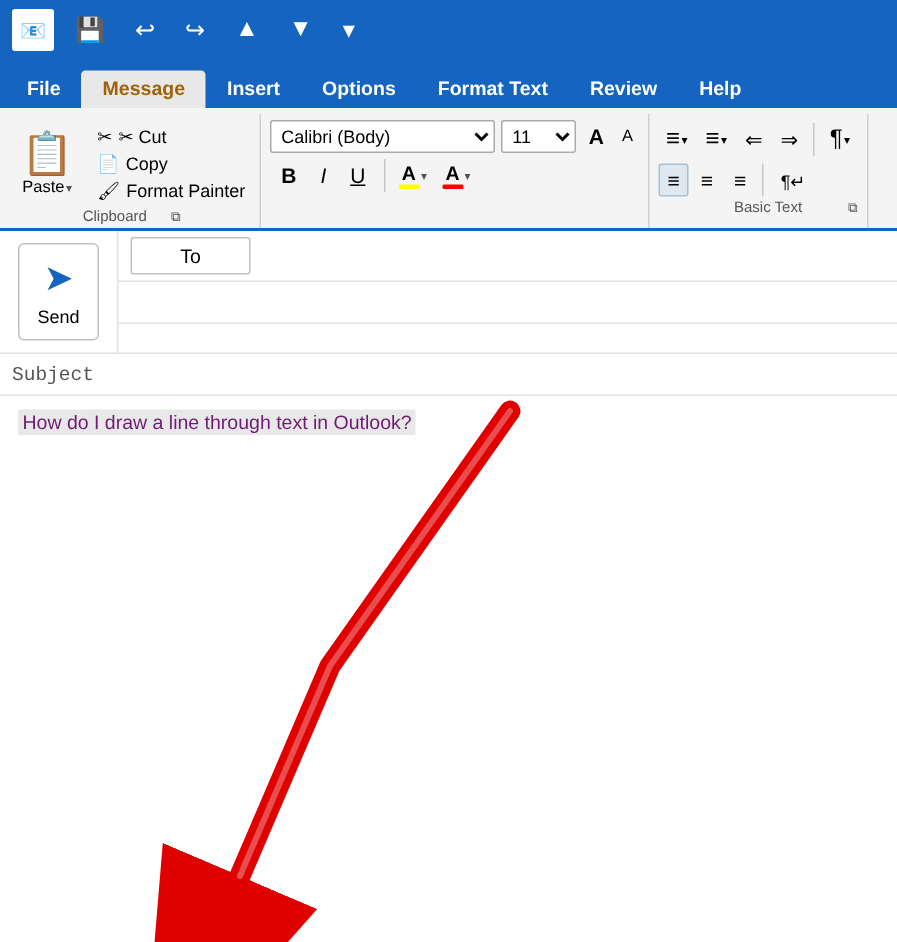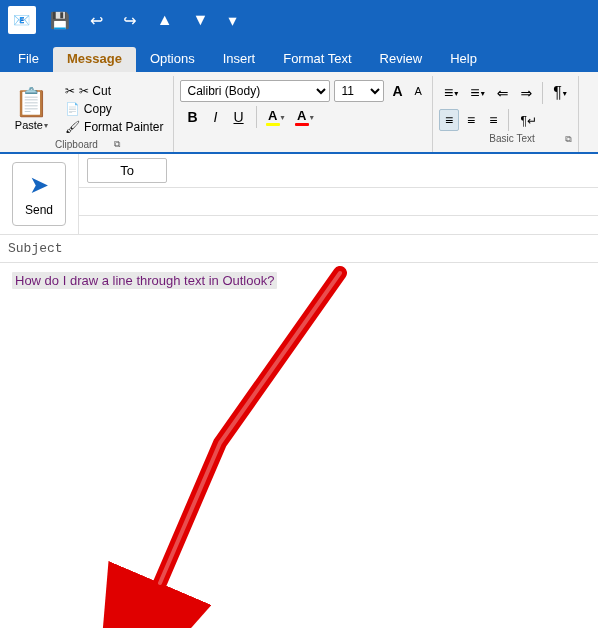--- a/index.html
+++ b/index.html
@@ -39,21 +39,21 @@
       align-items: flex-end;
       padding: 0 4px;
       height: 32px;
     }
     .ribbon-tab {
       color: white;
       padding: 4px 14px 6px;
       font-size: 13px;
       cursor: pointer;
       border-radius: 3px 3px 0 0;
-      font-weight: 400;
+      font-weight: 700;
     }
     .ribbon-tab.active {
       background: #e8e8e8;
       color: #a16207;
       font-weight: 600;
     }
     .paste-main {
       display: flex;
       flex-direction: column;
       align-items: center;
@@ -386,22 +386,22 @@
     <div class="title-bar-btn">↪</div>
     <div class="title-bar-btn">▲</div>
     <div class="title-bar-btn">▼</div>
     <div class="title-bar-btn">▾</div>
     <div class="title-bar-spacer"></div>
   </div>
 
   <div class="ribbon-tabs">
     <div class="ribbon-tab">File</div>
     <div class="ribbon-tab active">Message</div>
+    <div class="ribbon-tab">Insert</div>
     <div class="ribbon-tab">Options</div>
-    <div class="ribbon-tab">Insert</div>
     <div class="ribbon-tab">Format Text</div>
     <div class="ribbon-tab">Review</div>
     <div class="ribbon-tab">Help</div>
   </div>
 
   <div class="ribbon-container">
     <div class="ribbon-body">
 
       <div class="clip-section">
         <div class="clip-top">

